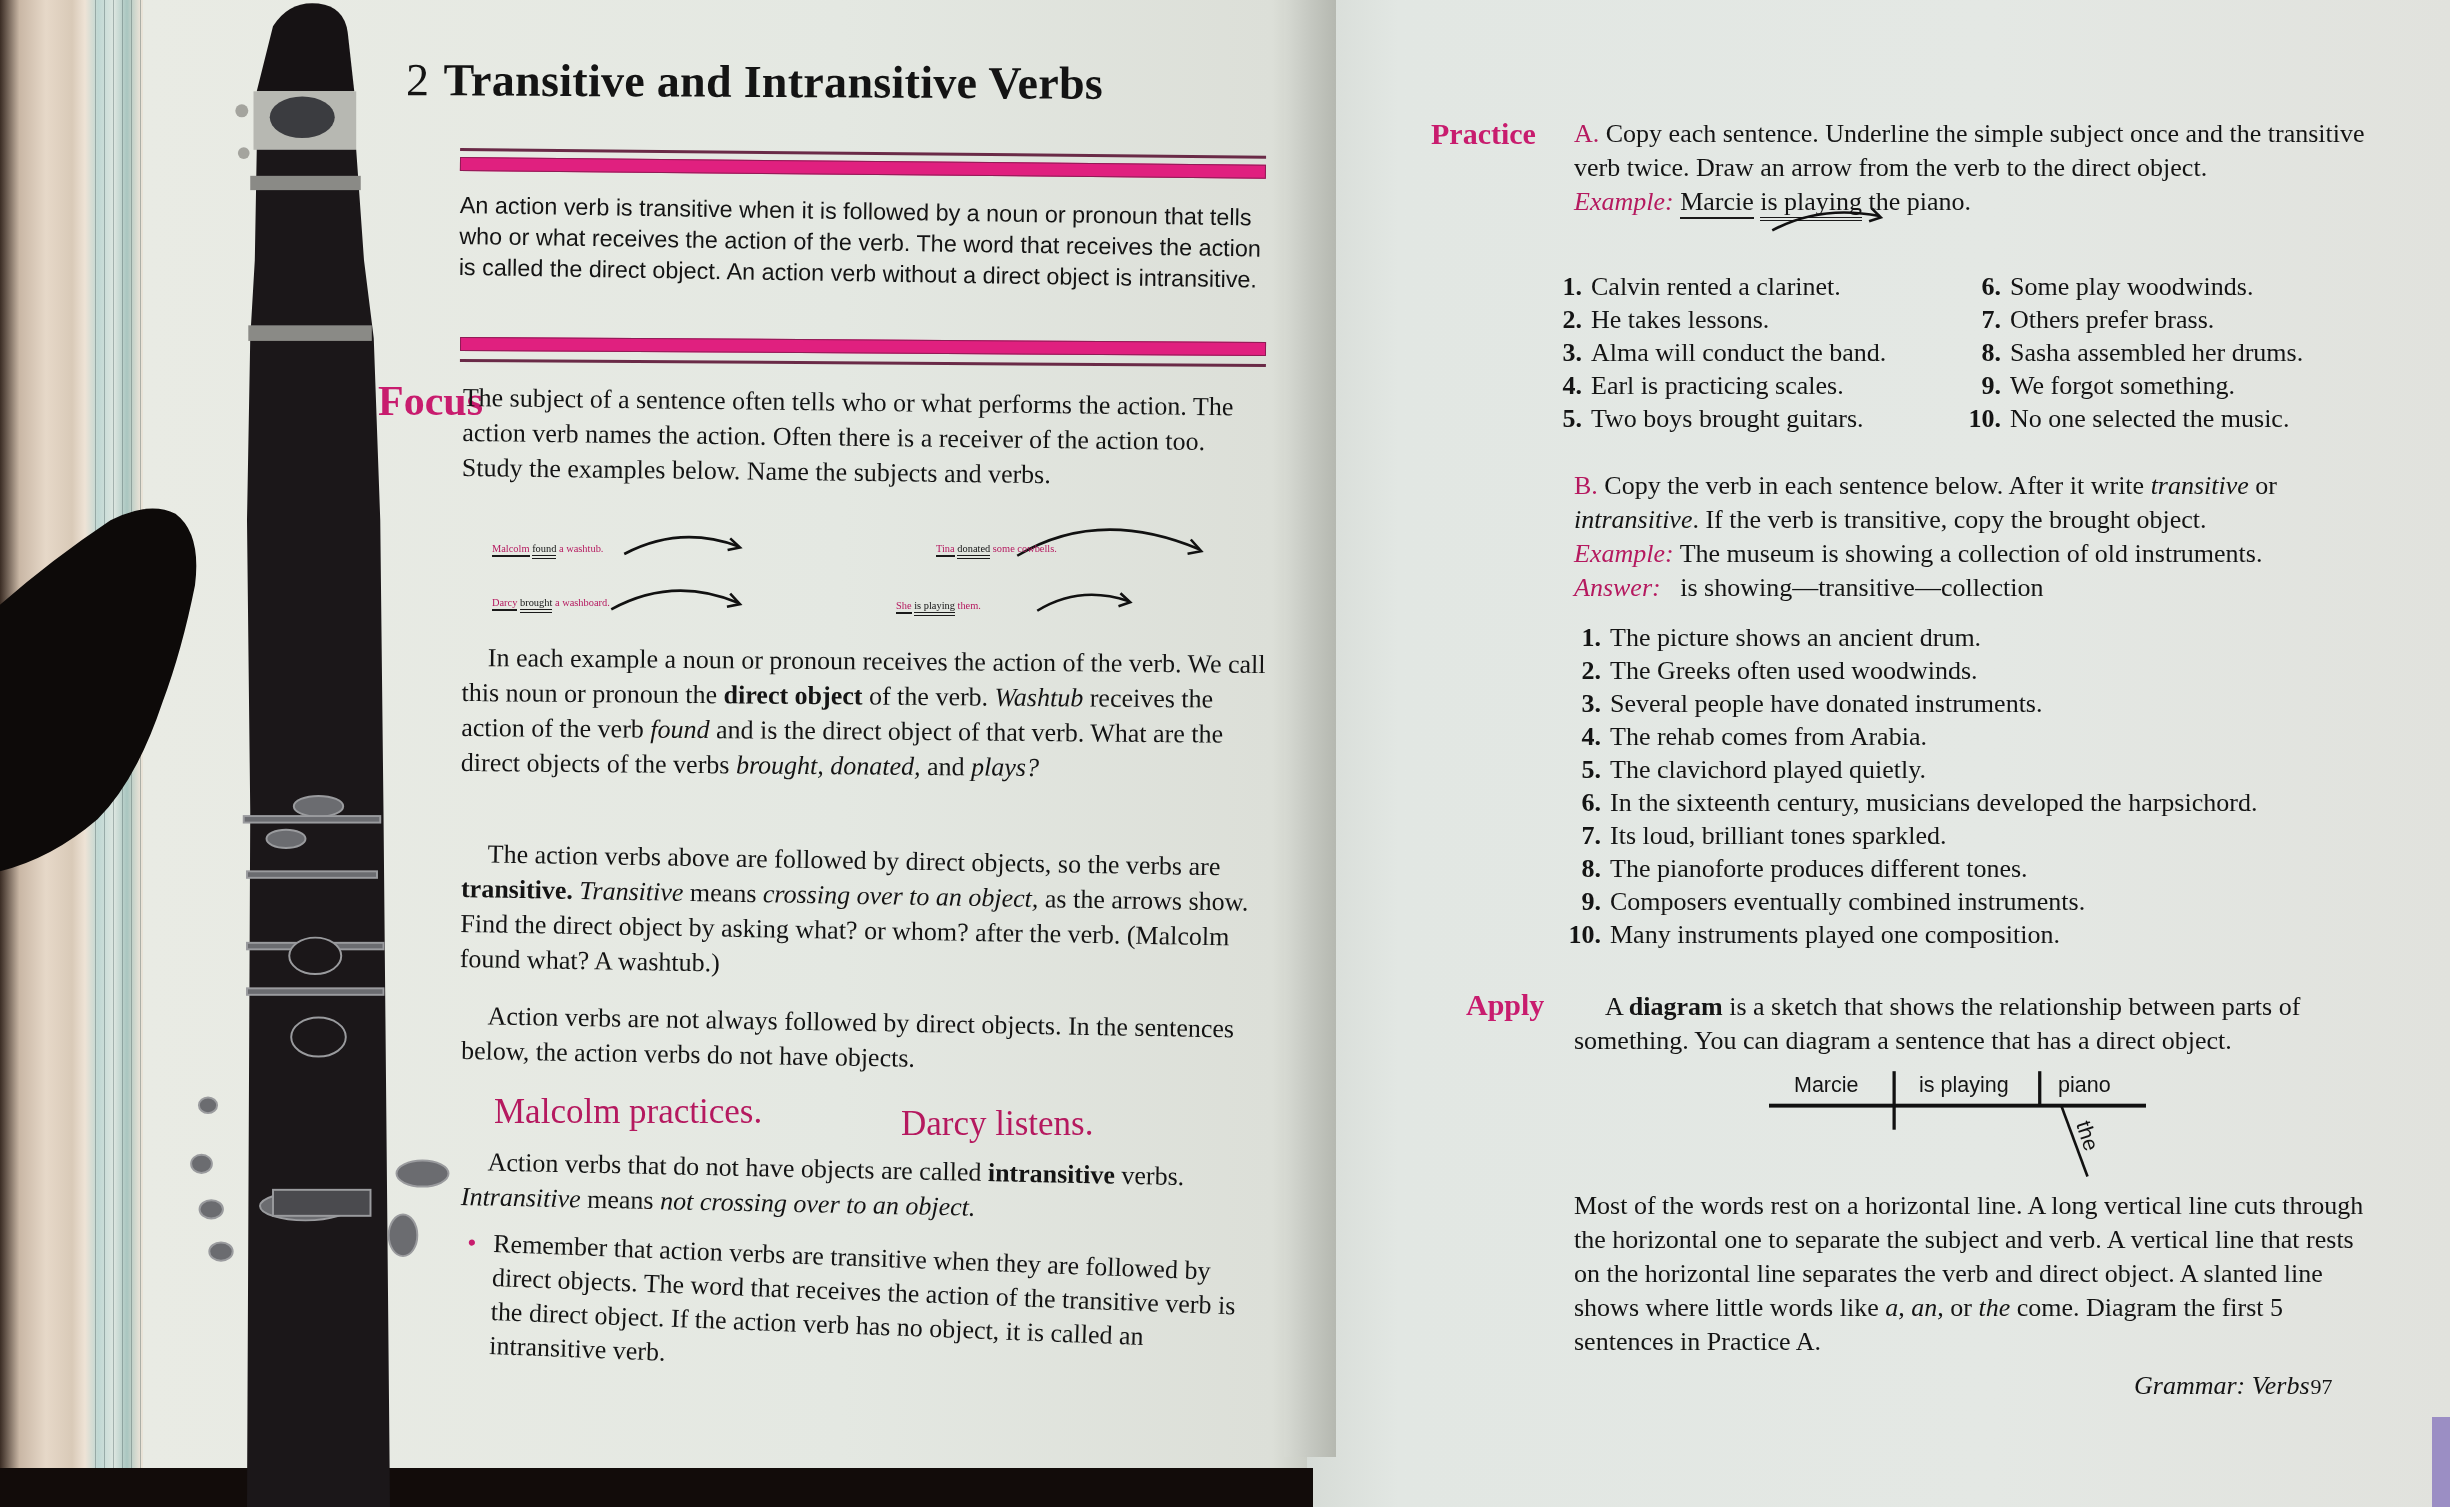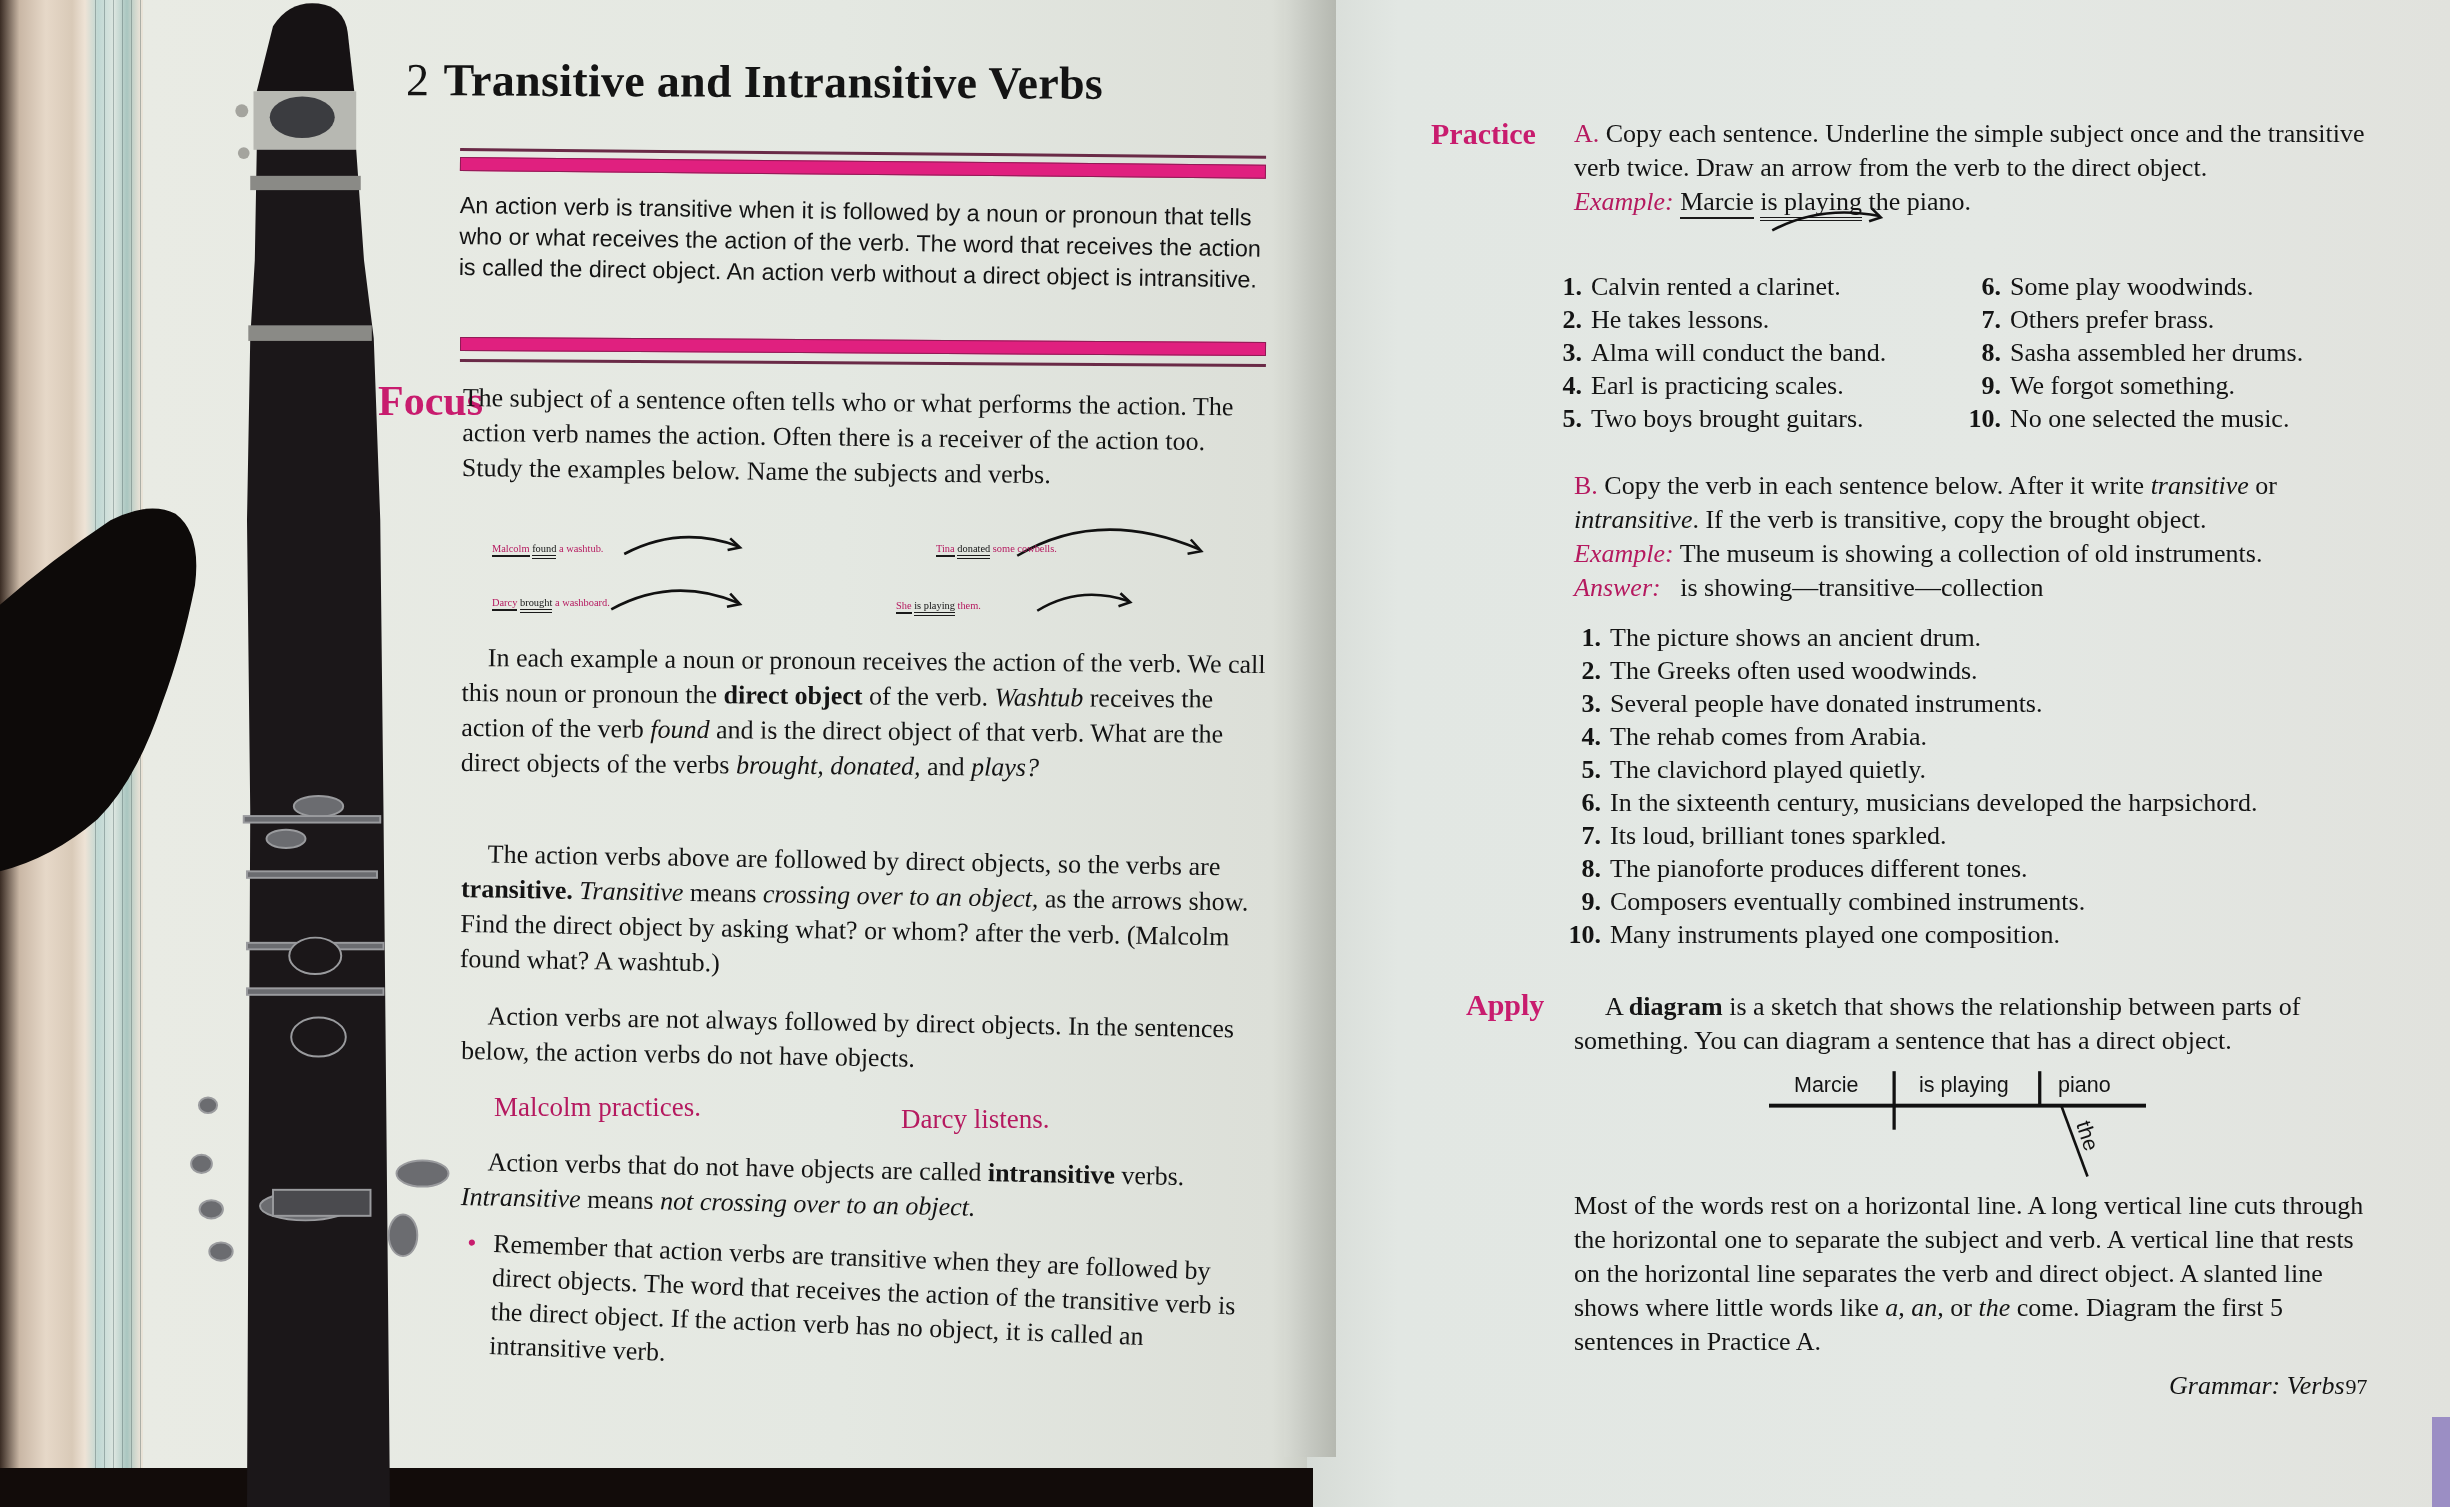--- a/index.html
+++ b/index.html
@@ -67,21 +67,21 @@
   .arrow-svg { position: absolute; overflow: visible; }
 
   .para { position: absolute; left: 462px; width: 806px; font-size: 26px; line-height: 35px; }
   .p1 { top: 640px; transform: rotate(0.5deg); transform-origin: left top; }
   .p2 { top: 836px; transform: rotate(1.0deg); transform-origin: left top; }
   .p3 { top: 998px; transform: rotate(1.0deg); transform-origin: left top; }
   .p4 { top: 1144px; transform: rotate(1.2deg); transform-origin: left top; }
   .rem { position: absolute; left: 468px; top: 1226px; width: 800px; font-size: 26px; line-height: 34px; transform: rotate(2.2deg); transform-origin: left top; padding-left: 26px; }
   .rem .bullet { position: absolute; left: 0; top: 0; color: #c81c6e; }
 
-  .intrans-ex { position: absolute; font-size: 27px; color: #b5195f; white-space: nowrap; }
+  .intrans-ex { position: absolute; font-size: 35px; color: #b5195f; white-space: nowrap; }
 
   
   .r-label { position: absolute; color: #c81c6e; font-weight: bold; font-size: 30px; }
   .practice-label { left: 1431px; top: 117px; }
   .apply-label { left: 1466px; top: 988px; }
   .r-text { position: absolute; font-size: 26px; line-height: 34px; }
   .r-text .letter { color: #b5195f; }
   .r-text .exlabel { color: #b5195f; font-style: italic; }
   .practA { left: 1574px; top: 117px; width: 793px; }
   .listA { position: absolute; font-size: 26px; line-height: 33px; }
@@ -96,21 +96,21 @@
   .listB .row { display: flex; white-space: nowrap; }
   .listB .n { width: 47px; text-align: right; margin-right: 9px; font-weight: bold; }
 
   .applyText { left: 1574px; top: 990px; width: 800px; }
   .diagram { position: absolute; left: 1769px; top: 1066px; width: 390px; height: 117px; }
   .diag-word { position: absolute; font-family: "Liberation Sans", "DejaVu Sans", sans-serif; font-size: 21.5px; white-space: nowrap; }
   .diag-rot { position: absolute; font-family: "Liberation Sans", "DejaVu Sans", sans-serif; font-size: 21.5px; transform: rotate(72deg); transform-origin: left top; }
 
   .explain { left: 1574px; top: 1189px; width: 800px; }
   .footer { position: absolute; left: 2134px; top: 1371px; font-size: 26px; white-space: nowrap; }
-  .footer i { font-style: italic; margin-left: 35px; }
+  .footer i { font-style: italic; }
   .footer .pg { font-size: 22px; margin-left: 1px; }
 </style>
 </head>
 <body>
 
 <div class="page-stack">
     <div class="stack-lines"></div>
   </div>
 <div class="left-page"></div>
 <div class="right-page"></div>

